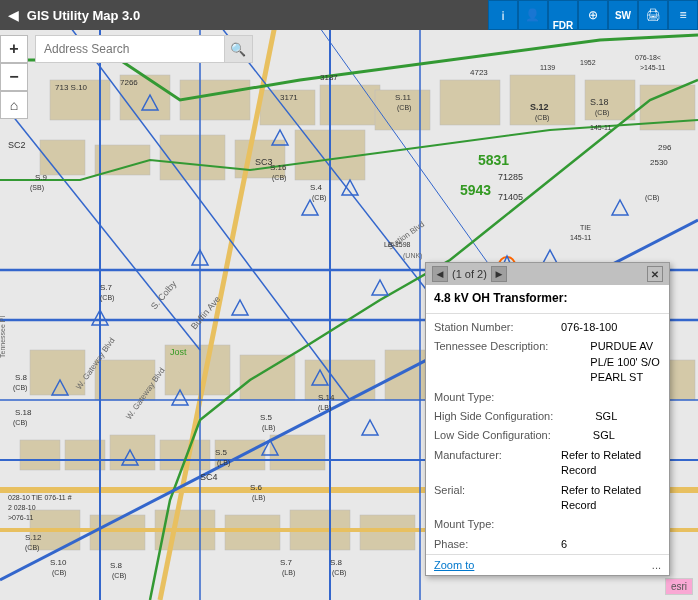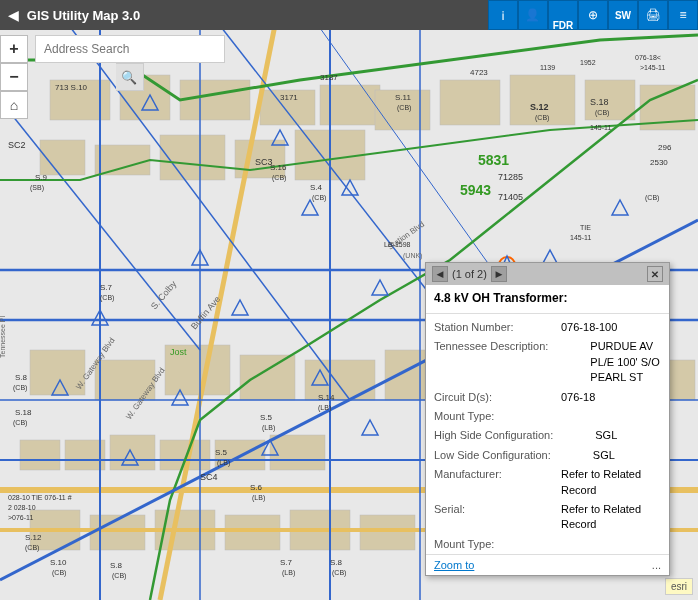--- a/index.html
+++ b/index.html
@@ -63,21 +63,20 @@
       cursor: pointer;
     }
 
     
     #search-bar {
       position: absolute;
       top: 35px; left: 35px;
       z-index: 100;
       display: flex;
       align-items: center;
-      flex-direction: column;
     }
     #search-input {
       width: 190px;
       height: 28px;
       border: 1px solid #ccc;
       padding: 0 8px;
       font-size: 12px;
       outline: none;
       background: white;
     }
@@ -225,21 +224,21 @@
       font-size: 11px;
       color: #555;
       cursor: pointer;
     }
 
     
     #esri-logo {
       position: absolute;
       bottom: 5px; right: 5px;
       z-index: 100;
-      background: #fef9c3;
+      background: #f9a8d4;
       padding: 2px 5px;
       font-size: 10px;
       color: #555;
       border: 1px solid #ccc;
     }
 
     
   </style>
 </head>
 <body>
@@ -490,24 +489,20 @@
     <div id="popup-content">
       <div class="popup-row">
         <span class="popup-label">Station Number:</span>
         <span class="popup-value">076-18-100</span>
       </div>
       <div class="popup-row">
         <span class="popup-label">Tennessee Description:</span>
         <span class="popup-value">PURDUE AV PL/E 100' S/O PEARL ST</span>
       </div>
       <div class="popup-row">
-        <span class="popup-label">Circuit D(s):</span>
-        <span class="popup-value">076-18</span>
-      </div>
-      <div class="popup-row">
         <span class="popup-label">Mount Type:</span>
         <span class="popup-value"></span>
       </div>
       <div class="popup-row">
         <span class="popup-label">High Side Configuration:</span>
         <span class="popup-value">SGL</span>
       </div>
       <div class="popup-row">
         <span class="popup-label">Low Side Configuration:</span>
         <span class="popup-value">SGL</span>

